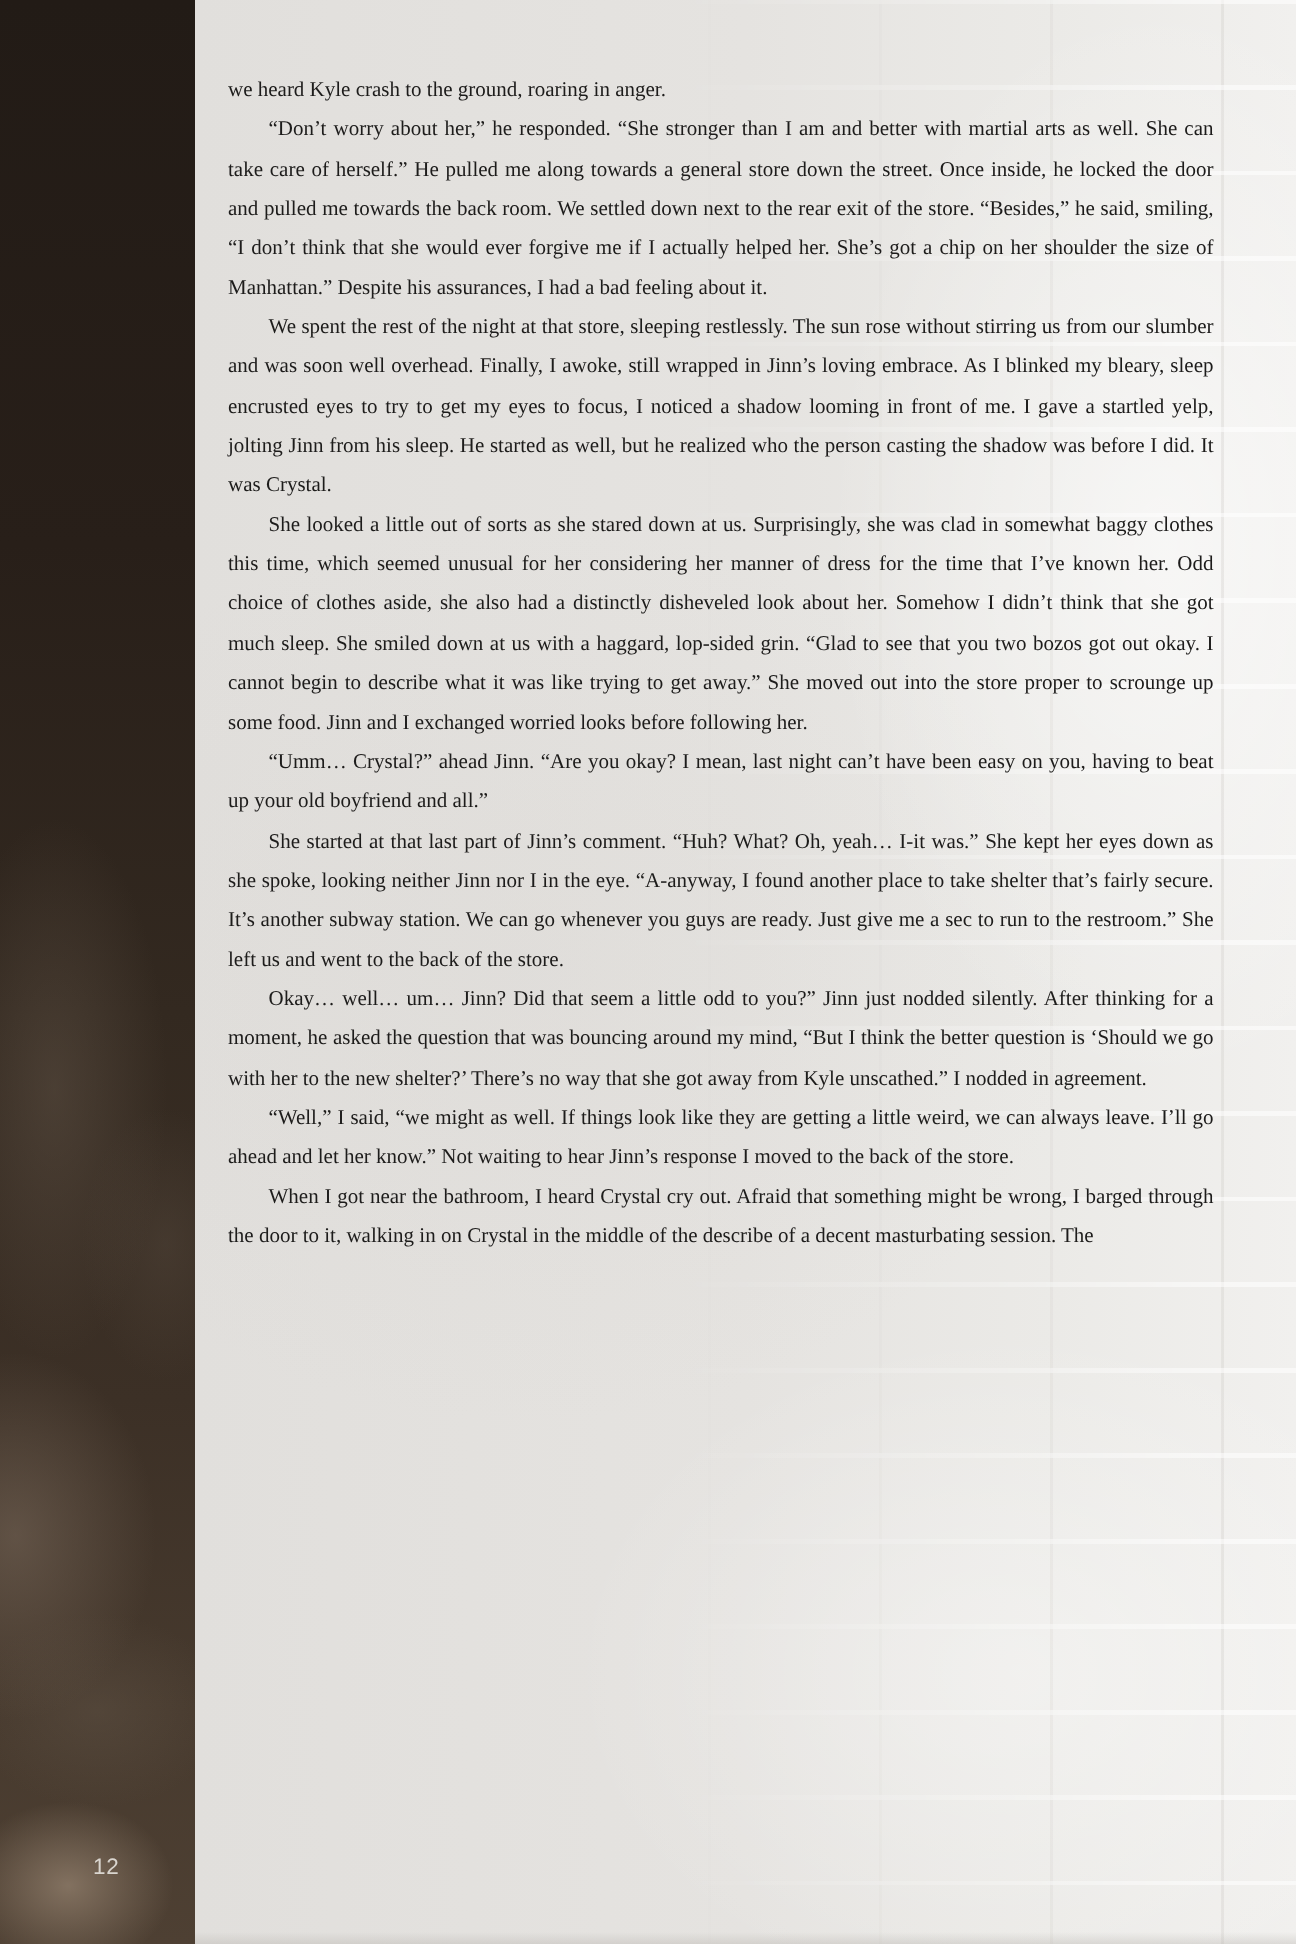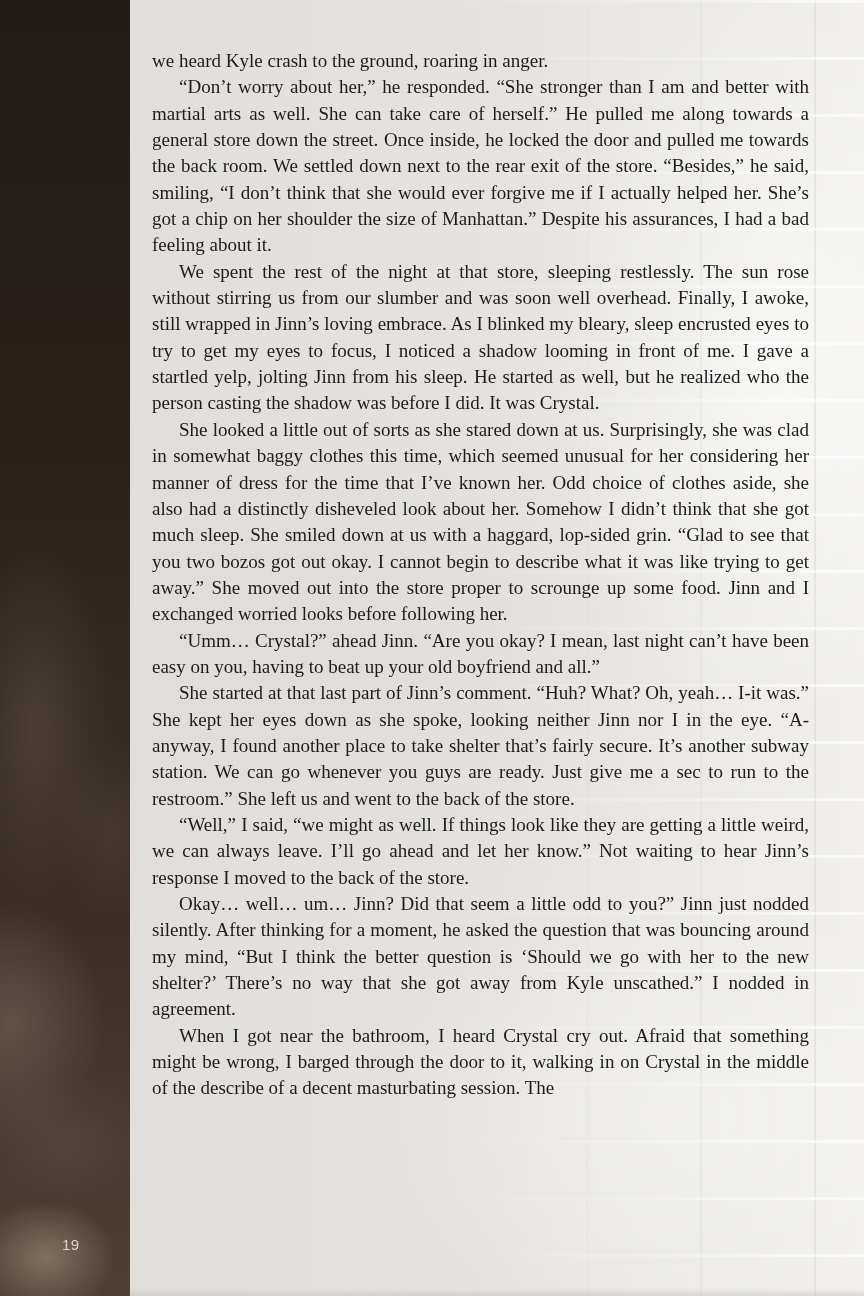--- a/index.html
+++ b/index.html
@@ -68,54 +68,54 @@
     position: absolute;
     left: 0; bottom: 0;
     width: 100%; height: 8px;
     background: linear-gradient(180deg, rgba(0,0,0,0) 0%, rgba(180,176,171,0.35) 100%);
   }
   .text-block {
     position: absolute;
     left: 22px;
     top: 48px;
     width: 657px;
-    font-size: 19px;
+    font-size: 14px;
     line-height: 26.35px;
     color: #1d1c1b;
     text-align: justify;
     text-rendering: optimizeLegibility;
   }
   .text-block p {
     margin: 0;
     text-indent: 27px;
   }
   .text-block p.noindent {
     text-indent: 0;
   }
 </style>
 </head>
 <body>
 
 <div class="book-page">
 
   <div class="binding">
-    <div class="page-number">19</div>
+    <div class="page-number">12</div>
   </div>
 
   <div class="paper">
     <div class="brick-overlay"></div>
 
     <div class="text-block">
       <p class="noindent">we heard Kyle crash to the ground, roaring in anger.</p>
       <p>“Don’t worry about her,” he responded. “She stronger than I am and better with martial arts as well. She can take care of herself.” He pulled me along towards a general store down the street. Once inside, he locked the door and pulled me towards the back room. We settled down next to the rear exit of the store. “Besides,” he said, smiling, “I don’t think that she would ever forgive me if I actually helped her. She’s got a chip on her shoulder the size of Manhattan.” Despite his assurances, I had a bad feeling about it.</p>
       <p>We spent the rest of the night at that store, sleeping restlessly. The sun rose without stirring us from our slumber and was soon well overhead. Finally, I awoke, still wrapped in Jinn’s loving embrace. As I blinked my bleary, sleep encrusted eyes to try to get my eyes to focus, I noticed a shadow looming in front of me. I gave a startled yelp, jolting Jinn from his sleep. He started as well, but he realized who the person casting the shadow was before I did. It was Crystal.</p>
       <p>She looked a little out of sorts as she stared down at us. Surprisingly, she was clad in somewhat baggy clothes this time, which seemed unusual for her considering her manner of dress for the time that I’ve known her. Odd choice of clothes aside, she also had a distinctly disheveled look about her. Somehow I didn’t think that she got much sleep. She smiled down at us with a haggard, lop-sided grin. “Glad to see that you two bozos got out okay. I cannot begin to describe what it was like trying to get away.” She moved out into the store proper to scrounge up some food. Jinn and I exchanged worried looks before following her.</p>
       <p>“Umm… Crystal?” ahead Jinn. “Are you okay? I mean, last night can’t have been easy on you, having to beat up your old boyfriend and all.”</p>
       <p>She started at that last part of Jinn’s comment. “Huh? What? Oh, yeah… I-it was.” She kept her eyes down as she spoke, looking neither Jinn nor I in the eye. “A-anyway, I found another place to take shelter that’s fairly secure. It’s another subway station. We can go whenever you guys are ready. Just give me a sec to run to the restroom.” She left us and went to the back of the store.</p>
+      <p>Okay… well… um… Jinn? Did that seem a little odd to you?” Jinn just nodded silently. After thinking for a moment, he asked the question that was bouncing around my mind, “But I think the better question is ‘Should we go with her to the new shelter?’ There’s no way that she got away from Kyle unscathed.” I nodded in agreement.</p>
       <p>“Well,” I said, “we might as well. If things look like they are getting a little weird, we can always leave. I’ll go ahead and let her know.” Not waiting to hear Jinn’s response I moved to the back of the store.</p>
-      <p>Okay… well… um… Jinn? Did that seem a little odd to you?” Jinn just nodded silently. After thinking for a moment, he asked the question that was bouncing around my mind, “But I think the better question is ‘Should we go with her to the new shelter?’ There’s no way that she got away from Kyle unscathed.” I nodded in agreement.</p>
       <p>When I got near the bathroom, I heard Crystal cry out. Afraid that something might be wrong, I barged through the door to it, walking in on Crystal in the middle of the describe of a decent masturbating session. The</p>
     </div>
 
     <div class="page-bottom-edge"></div>
   </div>
 
 </div>
 
 </body></html>

